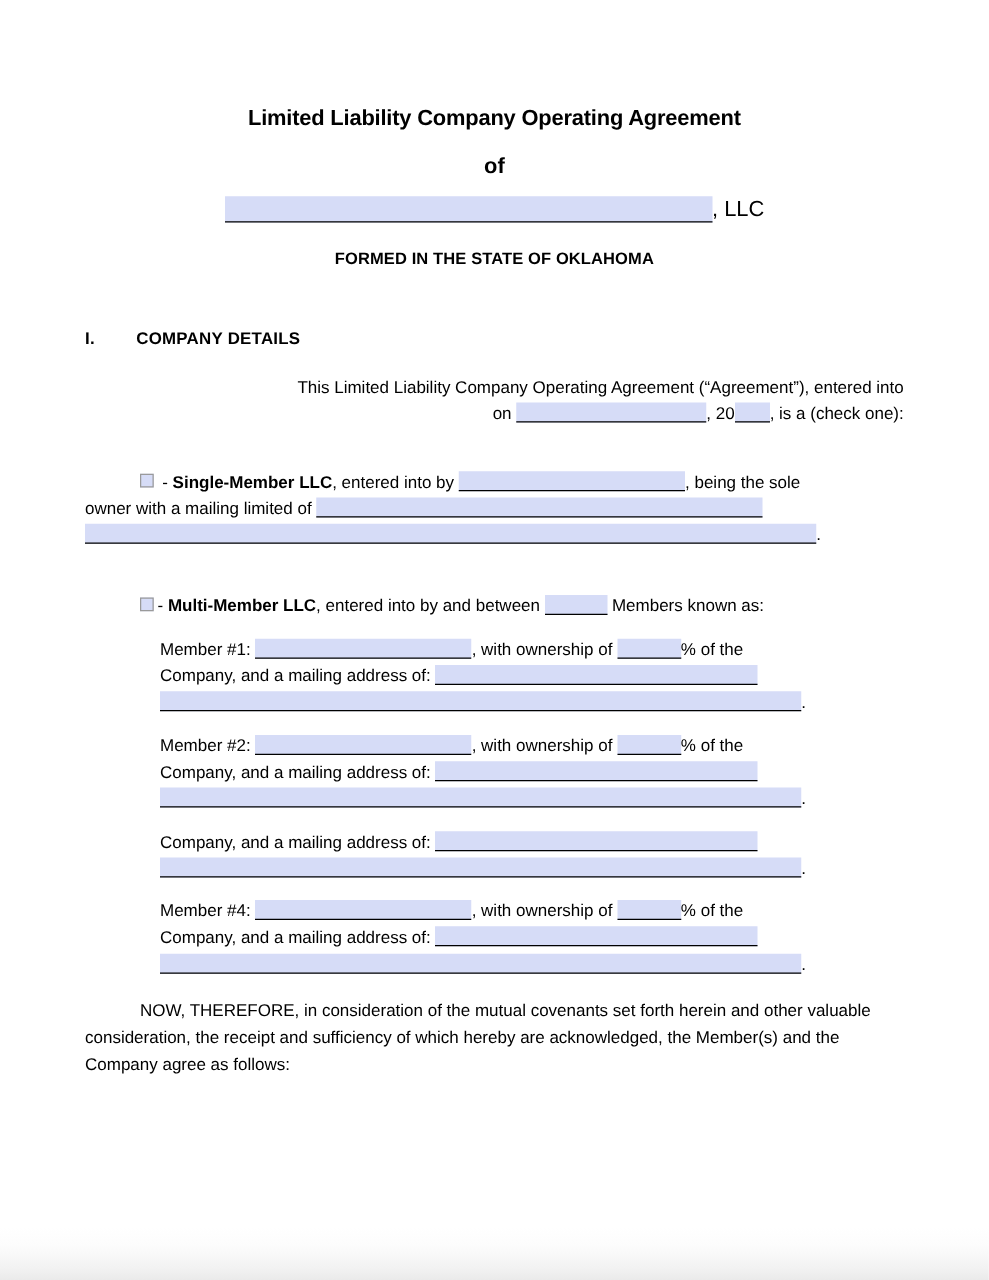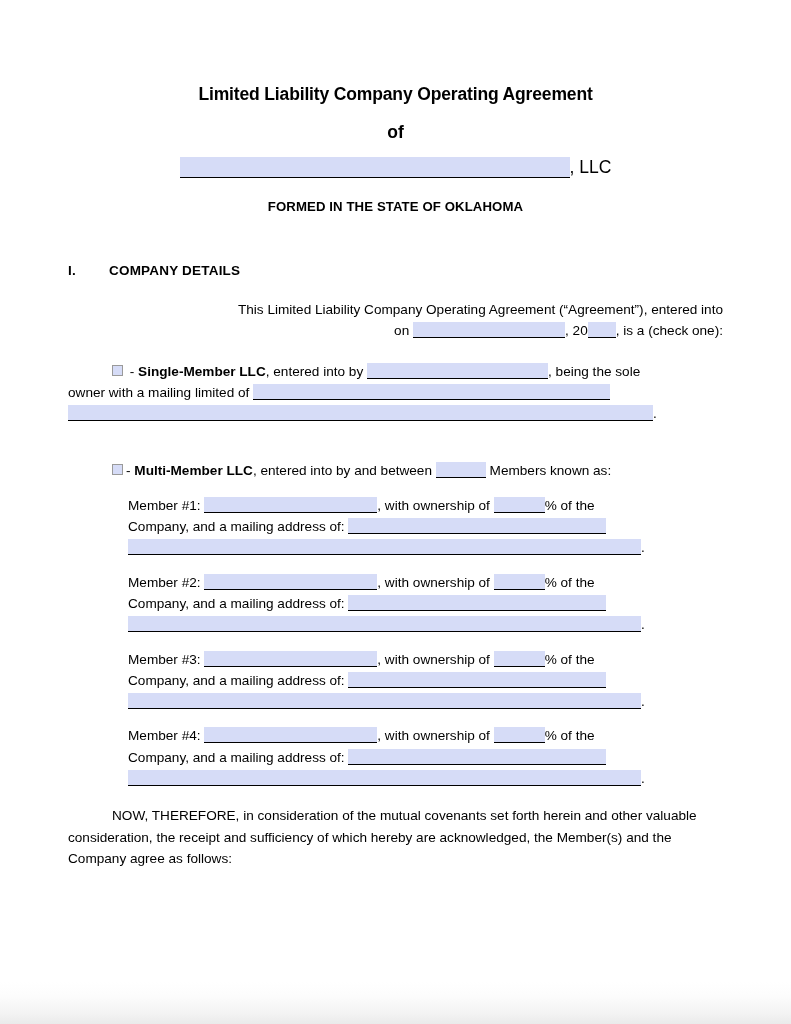--- a/index.html
+++ b/index.html
@@ -125,21 +125,21 @@
   .member-block .row2 { white-space: nowrap; }
 
   .mm-line {
     margin-top: 36px;
     padding-left: 44px;
     font-size: 13.6px;
     line-height: 21.3px;
     white-space: nowrap;
   }
   .sm-block {
-    margin-top: 19px;
+    margin-top: 33px;
     padding-left: 44px;
     font-size: 13.6px;
     line-height: 21.3px;
   }
   .sm-block .l1 { white-space: nowrap; }
   .sm-block .l2, .sm-block .l3 { margin-left: -44px; }
 
   .members-label {
     margin-top: 16px;
     padding-left: 66px;
@@ -241,25 +241,20 @@
       <div class="row2">
         <span>Company, and a mailing address of:</span>
         <span class="fld" style="width:258px;"></span>
       </div>
       <div>
         <span class="fld" style="width:513px;"></span><span>.</span>
       </div>
     </div>
 
     <div class="member-block">
-      <div class="row">
-        <span>Member #3:</span>
-        <span class="fld" style="width:173px;"></span><span>, with ownership of</span>
-        <span class="fld" style="width:51px;"></span><span>% of the</span>
-      </div>
       <div class="row2">
         <span>Company, and a mailing address of:</span>
         <span class="fld" style="width:258px;"></span>
       </div>
       <div>
         <span class="fld" style="width:513px;"></span><span>.</span>
       </div>
     </div>
 
     <div class="member-block">

